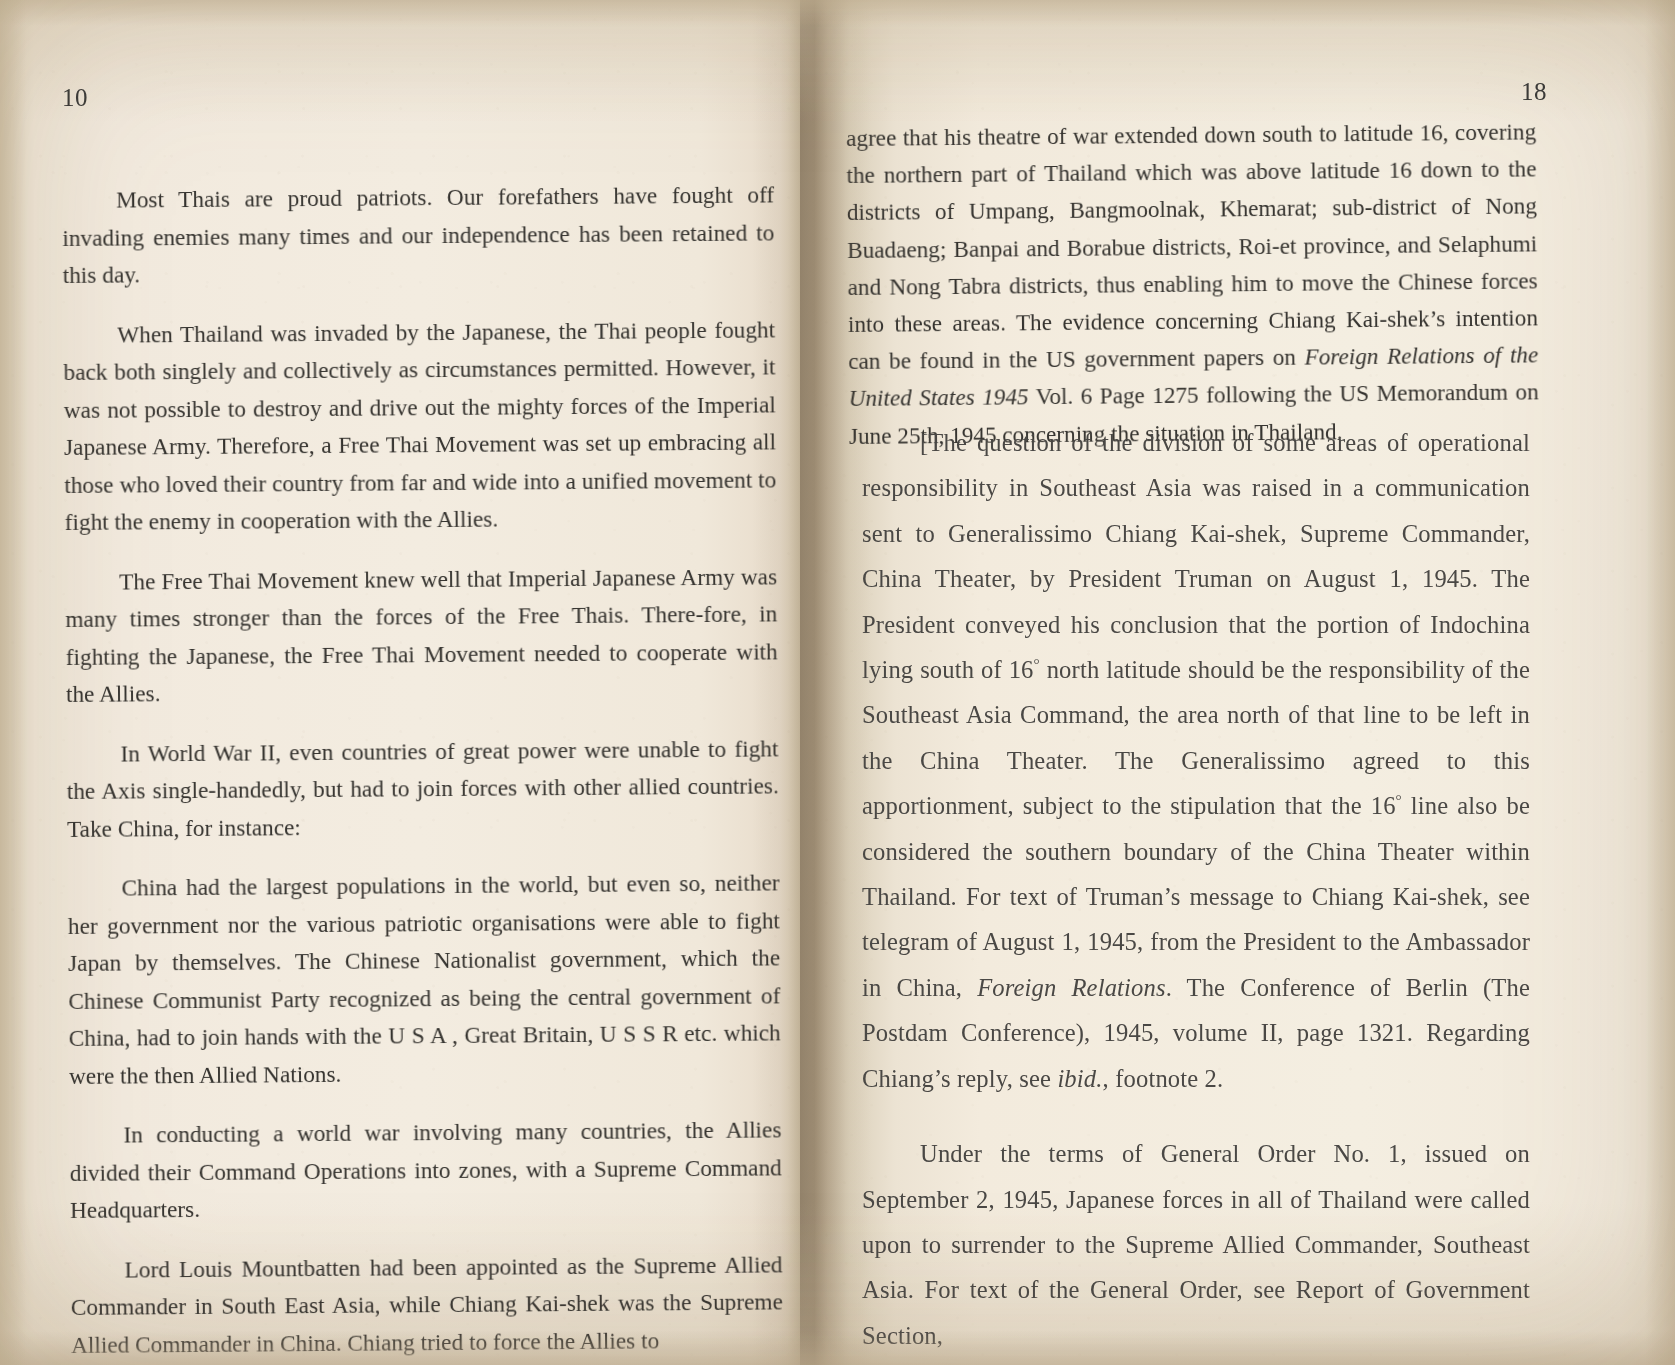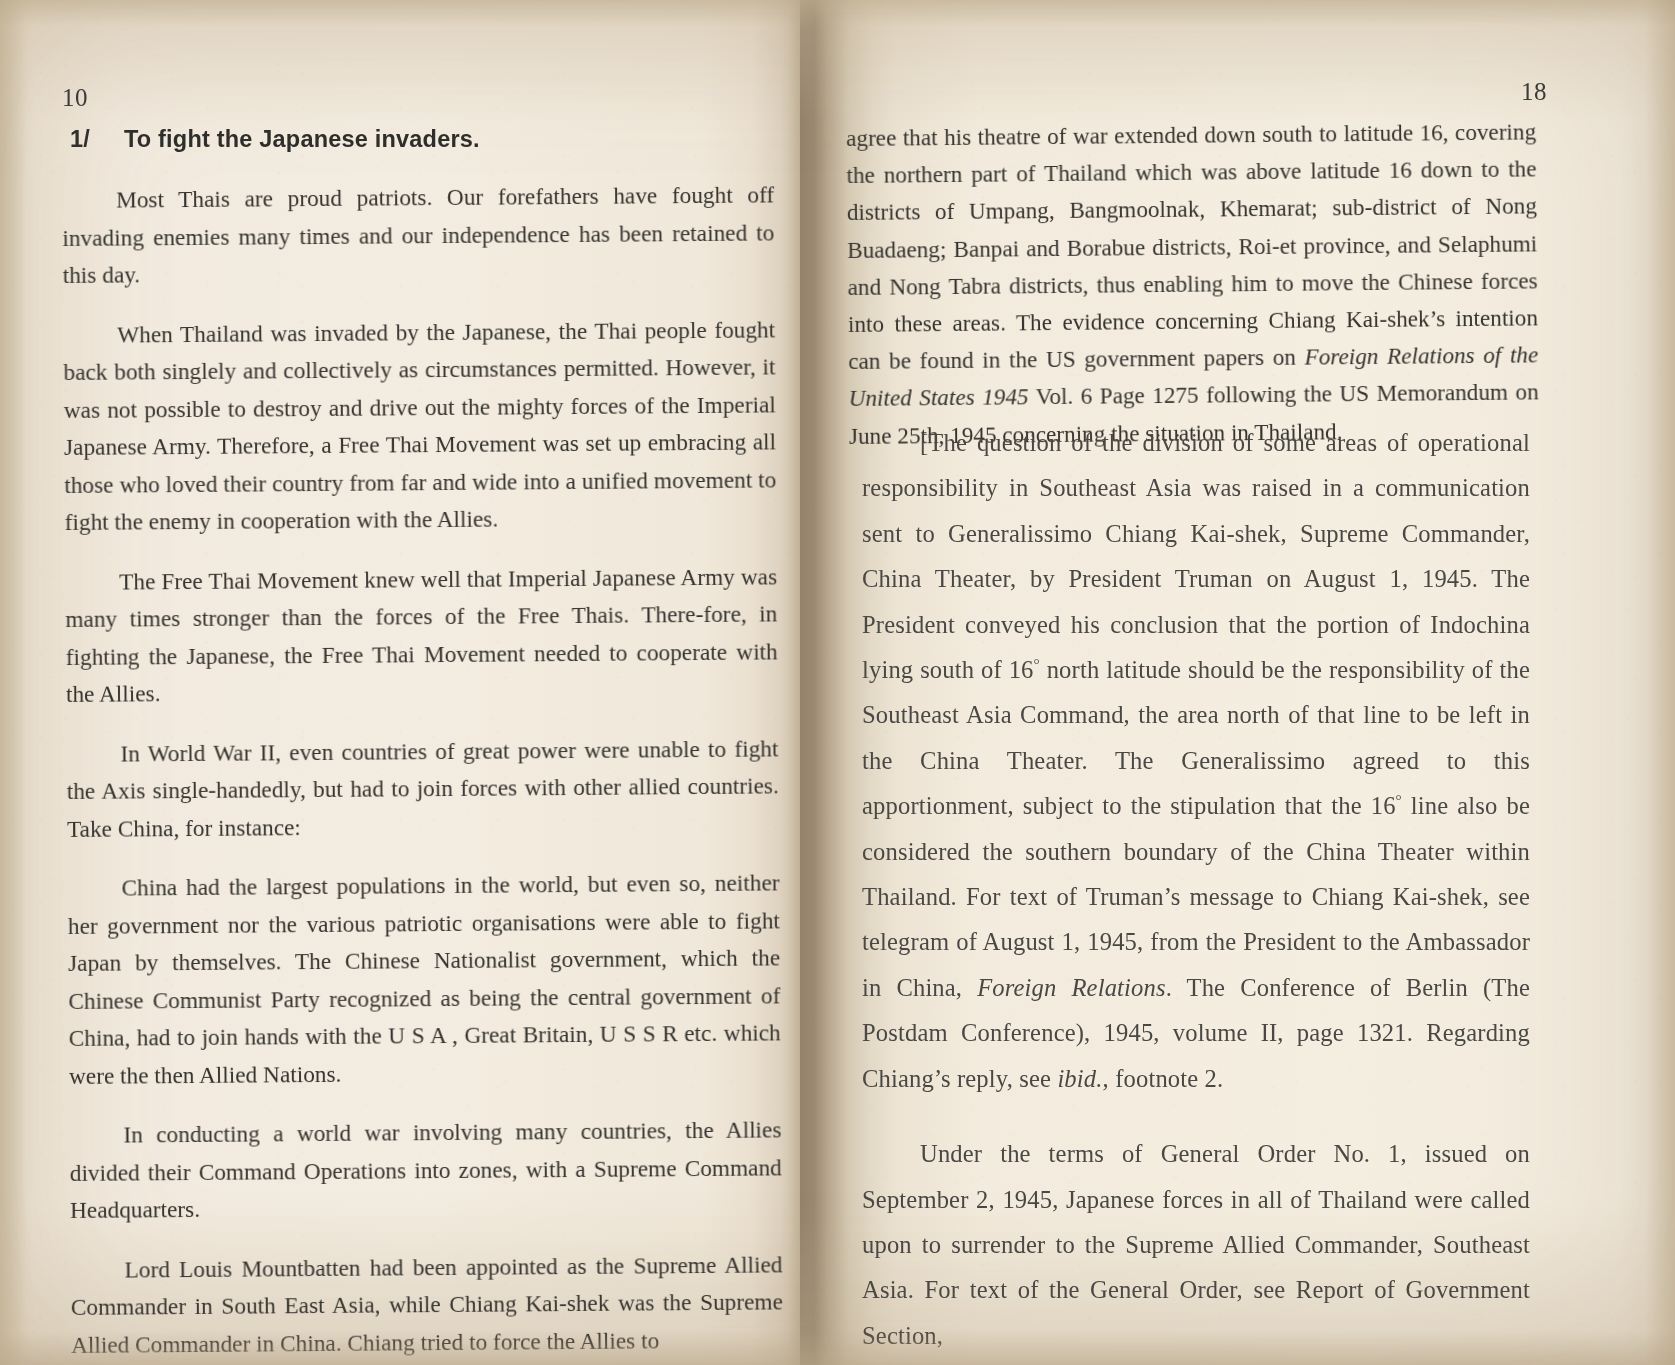--- a/index.html
+++ b/index.html
@@ -207,23 +207,20 @@
 <div id="spread">
 
   <div class="paper-base"></div>
   <div class="page-left"></div>
   <div class="page-right"></div>
   <div class="paper-noise"></div>
   <div class="paper-tint"></div>
 
   <div class="folio folio-left blur-soft">10</div>
 
-  <div class="heading blur-soft">
-    <span class="num">1/</span><span>To fight the Japanese invaders.</span>
-  </div>
 
   <div class="col col-left blur-soft">
     <p>Most Thais are proud patriots. Our forefathers have fought off invading enemies many times and our independence has been retained to this day.</p>
     <p>When Thailand was invaded by the Japanese, the Thai people fought back both singlely and collectively as circumstances permitted. However, it was not possible to destroy and drive out the mighty forces of the Imperial Japanese Army. Therefore, a Free Thai Movement was set up embracing all those who loved their country from far and wide into a unified movement to fight the enemy in cooperation with the Allies.</p>
     <p>The Free Thai Movement knew well that Imperial Japanese Army was many times stronger than the forces of the Free Thais. There-fore, in fighting the Japanese, the Free Thai Movement needed to cooperate with the Allies.</p>
     <p>In World War II, even countries of great power were unable to fight the Axis single-handedly, but had to join forces with other allied countries. Take China, for instance:</p>
     <p>China had the largest populations in the world, but even so, neither her government nor the various patriotic organisations were able to fight Japan by themselves. The Chinese Nationalist government, which the Chinese Communist Party recognized as being the central government of China, had to join hands with the U S A , Great Britain, U S S R etc. which were the then Allied Nations.</p>
     <p>In conducting a world war involving many countries, the Allies divided their Command Operations into zones, with a Supreme Command Headquarters.</p>
     <p>Lord Louis Mountbatten had been appointed as the Supreme Allied Commander in South East Asia, while Chiang Kai-shek was the Supreme Allied Commander in China. Chiang tried to force the Allies to</p>
   </div>

